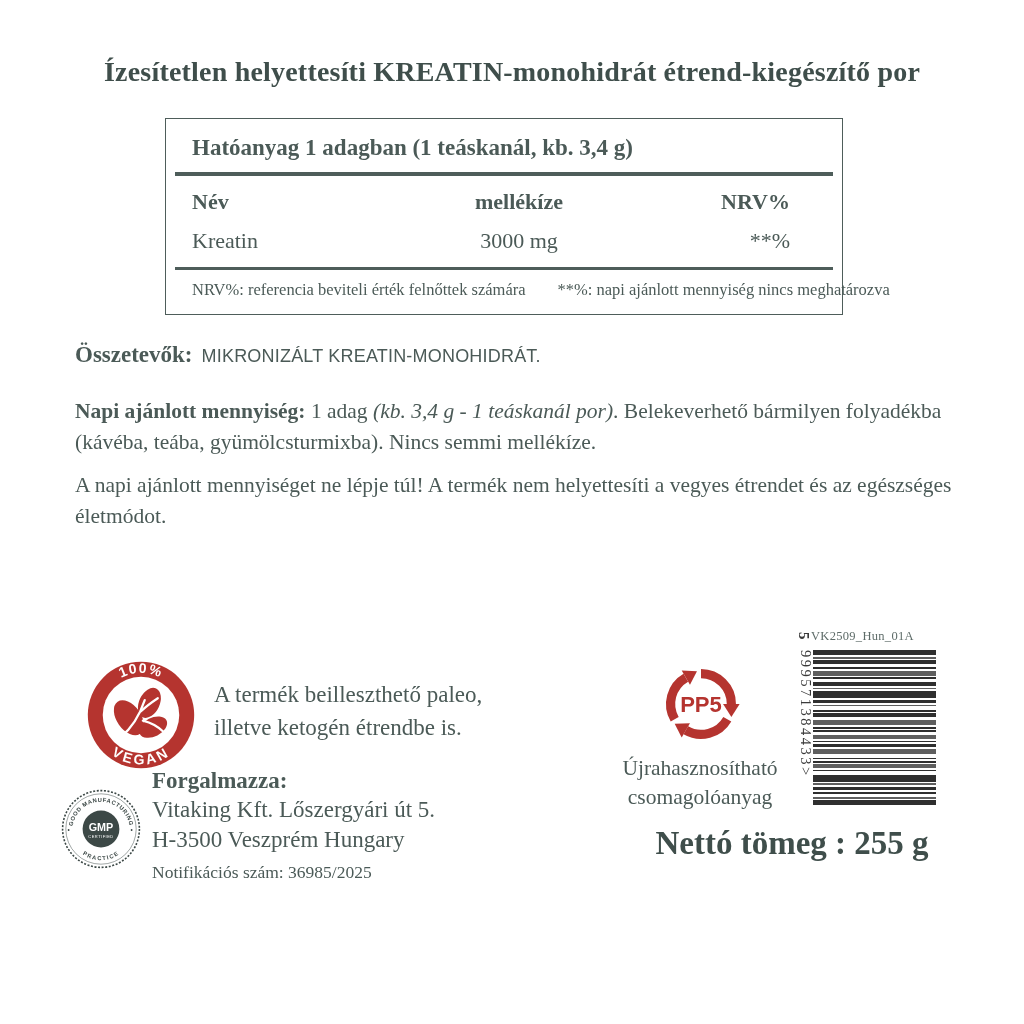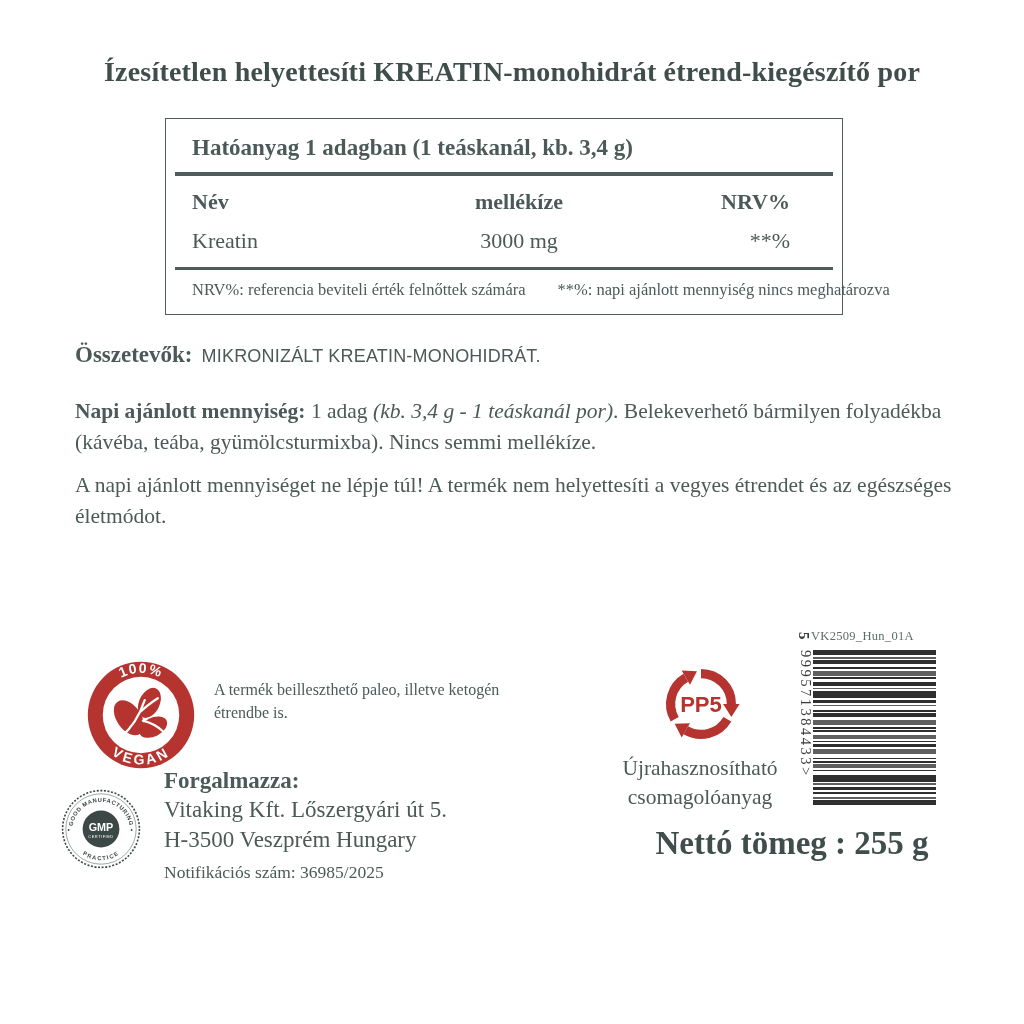--- a/index.html
+++ b/index.html
@@ -31,23 +31,23 @@
   .ing-value{font-family:"Liberation Sans","DejaVu Sans",sans-serif;font-size:18px;
              letter-spacing:.2px;margin-left:9px;}
   #p-dosage{top:396px;}
   #p-warning{top:470px;}
   #p-storage{top:543px;}
   .b{font-weight:bold;}
   .i{font-style:italic;}
 
   
   #vegan{left:85px;top:659px;}
-  #diet-note{left:214px;top:679px;width:300px;font-size:16px;line-height:1.42;}
+  #diet-note{left:214px;top:679px;width:300px;font-size:23px;line-height:1.42;}
   #gmp{left:61px;top:789px;}
-  #distributor{left:164px;top:766px;font-size:23px;line-height:1.28;font-family:Liberation Serif, serif;}
+  #distributor{left:152px;top:766px;font-size:23px;line-height:1.28;font-family:Liberation Serif, serif;}
   #distributor .dist-label{font-weight:bold;}
   #distributor .dist-note{font-size:17.5px;margin-top:7px;}
   #pp5{left:655px;top:658px;}
   #recycle-note{left:592px;top:754px;width:216px;text-align:center;font-size:21.5px;line-height:1.35;}
   #net-weight{left:617px;top:825px;width:350px;text-align:center;font-size:33px;font-weight:bold;
               color:#3f4e4b;}
 
   
   #barcode{left:796px;top:626px;width:140px;}
   .bc-top{display:flex;align-items:center;height:20px;}

